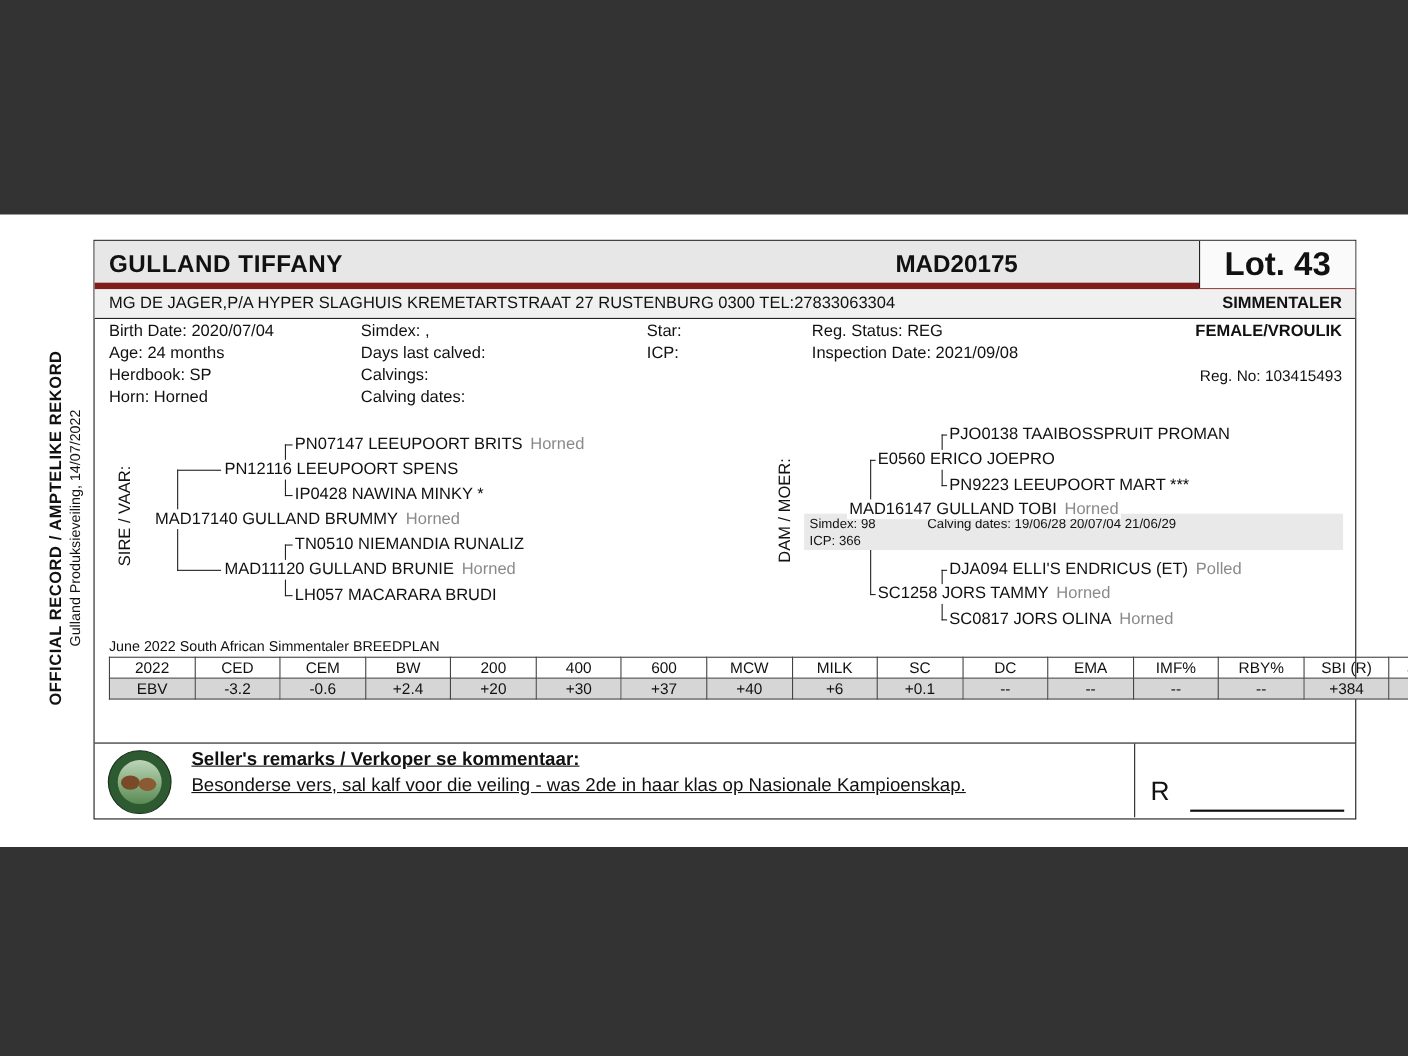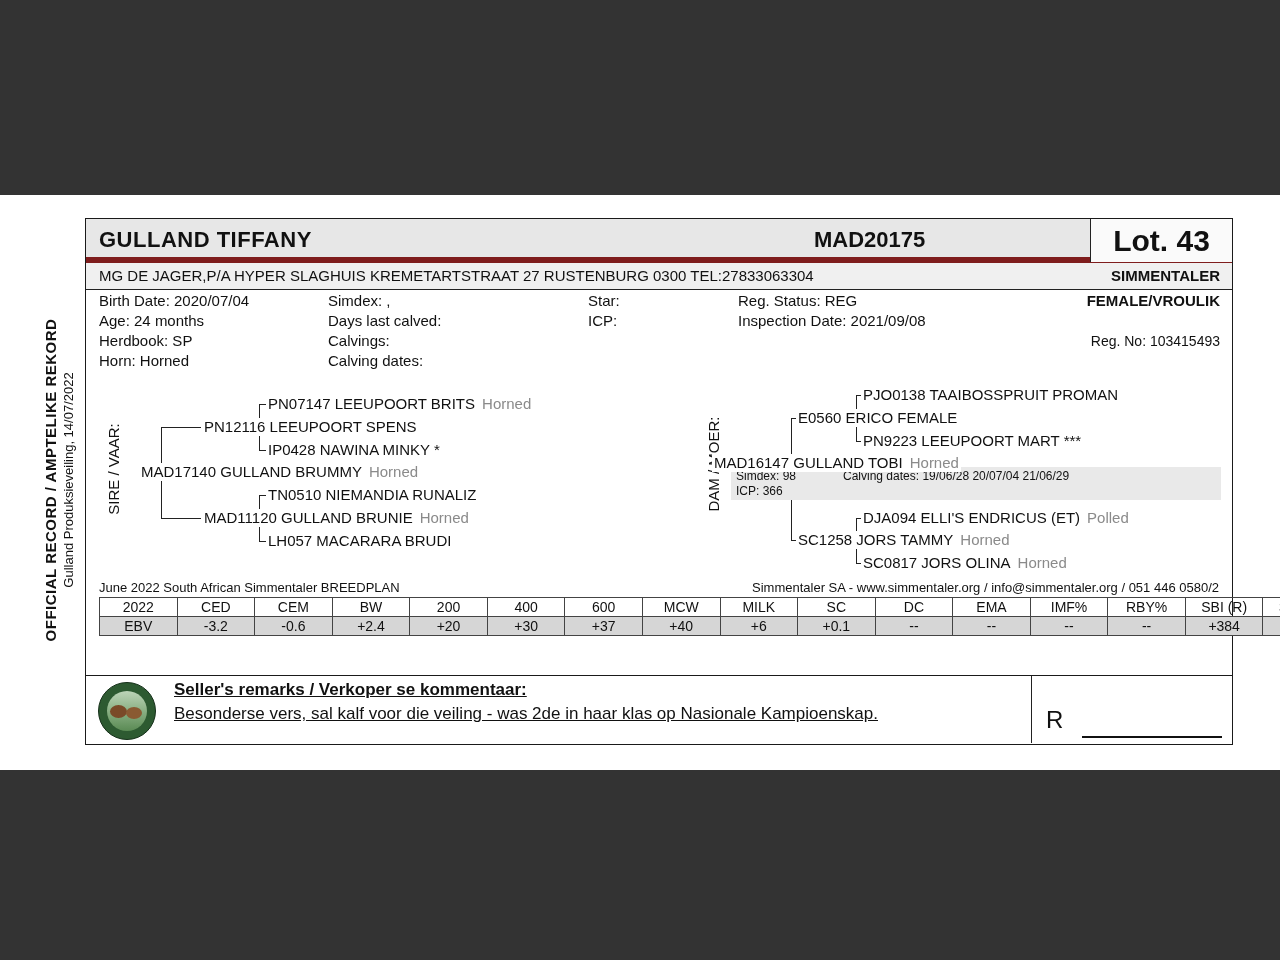--- a/index.html
+++ b/index.html
@@ -145,29 +145,28 @@
 
       <div class="pnode" style="left:180px;top:176px"><span>PN07147 LEEUPOORT BRITS</span><span class="tag">Horned</span></div>
       <div class="pnode" style="left:116px;top:199px"><span>PN12116 LEEUPOORT SPENS</span><span class="tag"></span></div>
       <div class="pnode" style="left:180px;top:222px"><span>IP0428 NAWINA MINKY *</span><span class="tag"></span></div>
       <div class="pnode" style="left:53px;top:244px"><span>MAD17140 GULLAND BRUMMY</span><span class="tag">Horned</span></div>
       <div class="pnode" style="left:180px;top:267px"><span>TN0510 NIEMANDIA RUNALIZ</span><span class="tag"></span></div>
       <div class="pnode" style="left:116px;top:290px"><span>MAD11120 GULLAND BRUNIE</span><span class="tag">Horned</span></div>
       <div class="pnode" style="left:180px;top:313px"><span>LH057 MACARARA BRUDI</span><span class="tag"></span></div>
 
       <div class="pnode" style="left:775px;top:167px"><span>PJO0138 TAAIBOSSPRUIT PROMAN</span><span class="tag"></span></div>
-      <div class="pnode" style="left:710px;top:190px"><span>E0560 ERICO FEMALE</span><span class="tag"></span></div>
+      <div class="pnode" style="left:710px;top:190px"><span>E0560 ERICO JOEPRO</span><span class="tag"></span></div>
       <div class="pnode" style="left:775px;top:213px"><span>PN9223 LEEUPOORT MART ***</span><span class="tag"></span></div>
-      <div class="pnode" style="left:626px;top:235px"><span>MAD16147 GULLAND TOBI</span><span class="tag">Horned</span></div>
+      <div class="pnode" style="left:684px;top:235px"><span>MAD16147 GULLAND TOBI</span><span class="tag">Horned</span></div>
       <div class="pnode" style="left:775px;top:290px"><span>DJA094 ELLI'S ENDRICUS (ET)</span><span class="tag">Polled</span></div>
       <div class="pnode" style="left:710px;top:312px"><span>SC1258 JORS TAMMY</span><span class="tag">Horned</span></div>
       <div class="pnode" style="left:775px;top:335px"><span>SC0817 JORS OLINA</span><span class="tag">Horned</span></div>
 
       <div class="cap-l">June 2022 South African Simmentaler BREEDPLAN</div>
-      <div class="cap-r">Simmentaler SA - www.simmentaler.org / info@simmentaler.org / 051 446 0580/2</div>
       <table class="bp">
         <thead>
             <tr id="bp-head">
               <th>2022</th>
               <th>CED</th>
               <th>CEM</th>
               <th>BW</th>
               <th>200</th>
               <th>400</th>
               <th>600</th>

